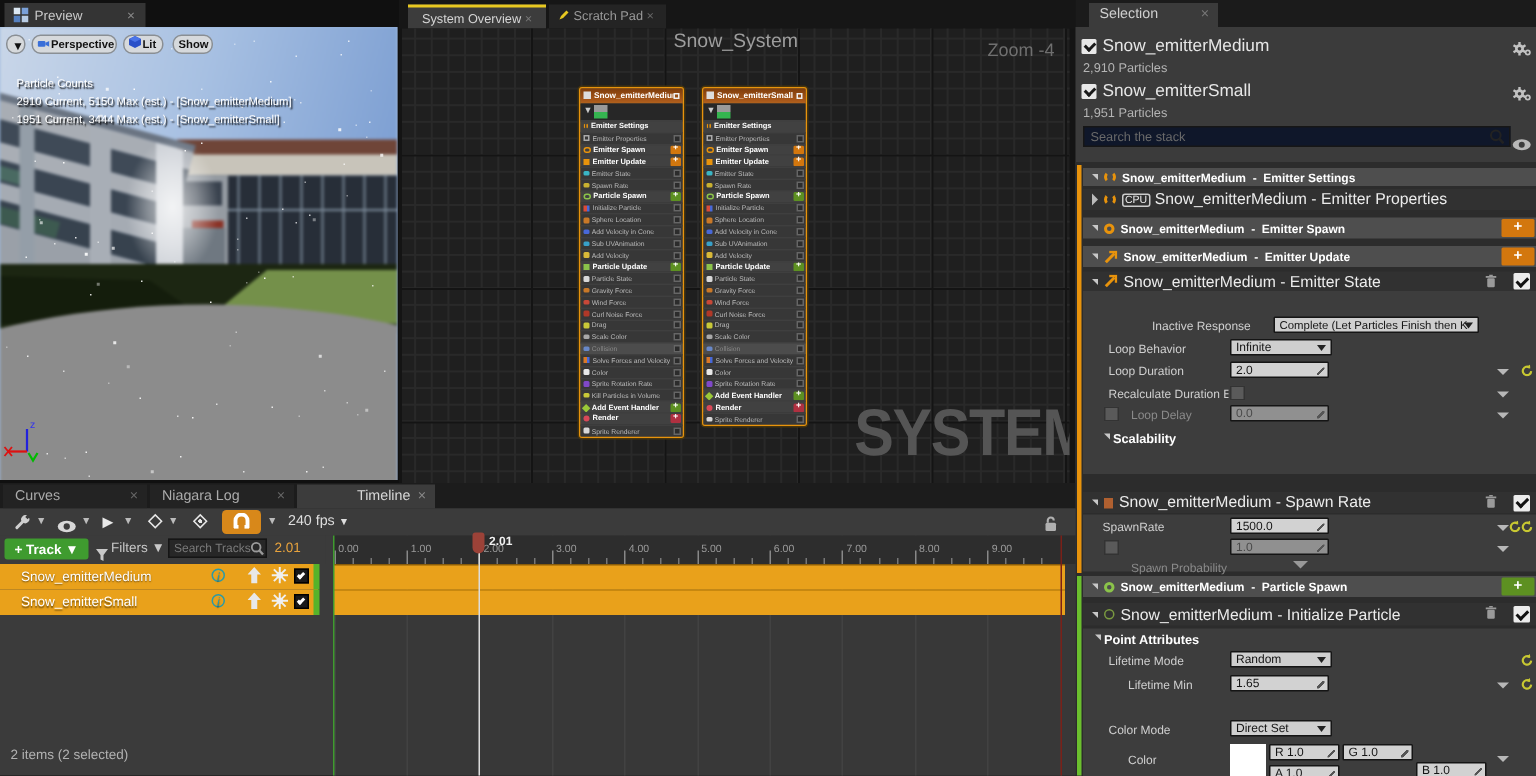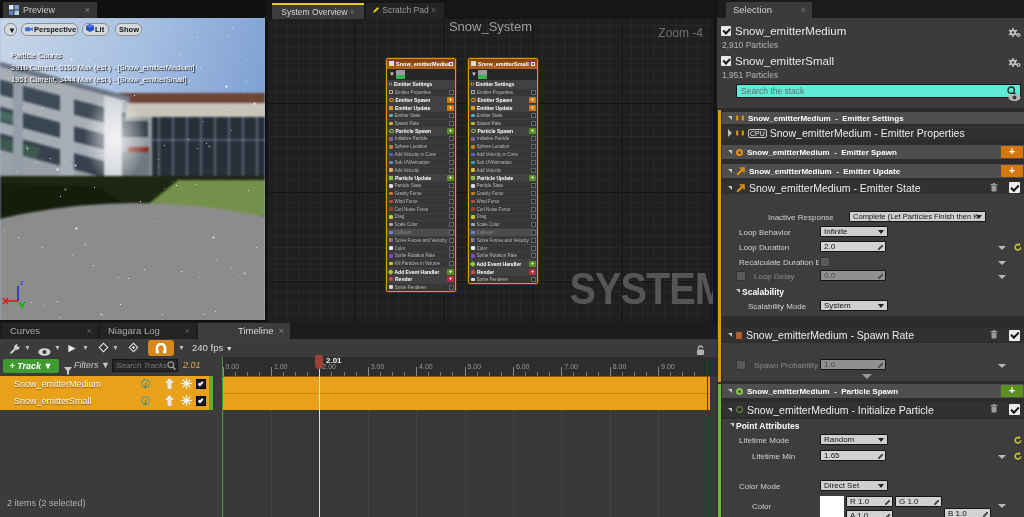--- a/index.html
+++ b/index.html
@@ -49,21 +49,21 @@
 .dd{position:absolute;left:98px;top:0;height:11px;background:#cfcfcf;border:1px solid #151515;border-radius:1px;color:#151515;font-size:8px;line-height:9px;padding:0 3px;white-space:nowrap;overflow:hidden;}
 .dd:after{content:"";position:absolute;right:3px;top:3px;border-left:3.5px solid transparent;border-right:3.5px solid transparent;border-top:4px solid #222;}
 .num{position:absolute;left:98px;top:0;width:66px;height:11px;background:#d2d2d2;border:1px solid #151515;border-radius:1px;color:#151515;font-size:8px;line-height:9px;padding:0 3px;}
 .num:after{content:"";position:absolute;right:2px;top:2.5px;width:5px;height:5px;background:linear-gradient(135deg,transparent 38%,#555 38%,#555 62%,transparent 62%);}
 .reset{position:absolute;color:#c8c832;font-size:9px;font-weight:bold;}
 .ddar{position:absolute;width:0;height:0;border-left:4px solid transparent;border-right:4px solid transparent;border-top:4.5px solid #b8b8b8;}
 
 #tl{left:0;top:322px;width:717px;height:195px;background:#3b3b3b;}
 .ttab{position:absolute;top:1px;height:16px;background:#232323;color:#ababab;font-size:9.5px;line-height:16px;}
 #tltools{position:absolute;left:0;top:17px;width:717px;height:18px;background:#3b3b3b;color:#ccc;}
-#trackbar{position:absolute;left:0;top:35px;width:217px;height:19px;background:#3b3b3b;font-style:italic;}
+#trackbar{position:absolute;left:0;top:35px;width:217px;height:19px;background:#3b3b3b;}
 .trk{position:absolute;left:0;width:212px;height:16.5px;background:#e9a11b;color:#fff;font-size:9px;line-height:16px;text-shadow:0 1px 1px #00000088;}
 #tlgrid{position:absolute;left:222px;top:35px;width:495px;height:160px;background:#383838;}
 #ruler{position:absolute;left:222px;top:35px;width:495px;height:19px;background:#2d2d2d;color:#9a9a9a;font-size:7px;}
 </style></head><body>
 <div id="root">
 
 <div class="abs" id="prev">
   <div class="abs" id="prevtab"><svg width="10" height="10" style="position:absolute;left:6px;top:3px;">
           <rect x="0" y="0" width="4.5" height="4.5" fill="#dce8f4"></rect>
           <rect x="5.5" y="0" width="4.5" height="4.5" fill="#7aa0d8"></rect>
@@ -485,21 +485,21 @@
                 <line x1="5" y1="1" x2="5" y2="10"></line>
                 <line x1="1" y1="3.2" x2="9" y2="7.8"></line>
                 <line x1="1" y1="7.8" x2="9" y2="3.2"></line>
               </g>
               <circle cx="5" cy="5.5" r="1.2" fill="#3b3b3b"></circle>
               <circle cx="10.5" cy="8" r="2"></circle>
               <circle cx="10.5" cy="8" r="0.8" fill="#3b3b3b"></circle>
             </g>
           </svg></div>
     <div class="pcount" style="top:52px;">1,951 Particles</div>
-    <div class="abs" style="left:19px;top:66px;width:285px;height:14px;background:#5eead4;border:1px solid #161616;color:#6a6a6a;font-size:8.5px;line-height:12px;padding-left:4px;">Search the stack<svg width="10" height="11" viewBox="0 0 10 11" style="position:absolute;right:3px;top:1px;">
+    <div class="abs" style="left:5px;top:66px;width:285px;height:14px;background:#0f172a;border:1px solid #161616;color:#6a6a6a;font-size:8.5px;line-height:12px;padding-left:4px;">Search the stack<svg width="10" height="11" viewBox="0 0 10 11" style="position:absolute;right:3px;top:1px;">
             <circle cx="4.2" cy="4.2" r="3.2" fill="none" stroke="#222" stroke-width="1.4"></circle>
             <line x1="6.6" y1="6.6" x2="9.3" y2="9.6" stroke="#222" stroke-width="1.8"></line>
           </svg></div>
     <div class="abs" style="right:3px;top:70px;"><svg width="13" height="9" viewBox="0 0 13 9">
             <ellipse cx="6.5" cy="4.5" rx="6" ry="3.6" fill="#b8b8b8"></ellipse>
             <circle cx="6.5" cy="4.5" r="2" fill="#3b3b3b"></circle>
           </svg></div>
     <div class="abs" style="left:0;top:90px;width:307px;height:409px;background:#2c2c2c;"></div>
     <div id="stack">
           <div class="srow cat1" style="top:94px;height:12px;">
@@ -568,39 +568,48 @@
             <div class="prow" style="top:76px;height:14px;">
               <span class="plabel" style="left:32px;width:80px;"><span style="color:#8a8a8a;">Loop Delay</span></span>
               <span class="num" style="background:#909090;color:#4a4a4a;">0.0</span>
               <span style="position:absolute;left:14px;top:1px;width:10px;height:10px;background:#5a5a5a;border:1px solid #333;"></span>
               <span class="ddar" style="right:18px;top:5px;"></span>
             </div>
             <div class="prow" style="top:92px;">
               <span class="arr" style="position:absolute;left:8px;top:3px;"></span>
               <span style="position:absolute;left:20px;top:1px;font-weight:bold;color:#fff;font-size:8.5px;">Scalability</span>
             </div>
-            <div class="prow" style="top:106px;height:14px;">
-              <span class="plabel" style="left:26px;width:80px;">Scalability Mode</span>
-              <span class="dd" style="width:68px;">System</span>
-            </div>
           </div>
           <div class="srow cat2" style="top:310px;height:14px;">
             <span class="arr"></span>
             <span style="display:inline-block;width:6px;height:7px;background:#b06030;margin-right:4px;"></span>
             <span>Snow_emitterMedium - Spawn Rate</span>
             <span class="trash"><svg width="8" height="9" viewBox="0 0 8 9">
                 <rect x="1.5" y="2.5" width="5" height="6" rx="0.8" fill="#9a9a9a"></rect>
                 <rect x="0.5" y="1" width="7" height="1.2" fill="#9a9a9a"></rect>
                 <rect x="2.8" y="0" width="2.4" height="1" fill="#9a9a9a"></rect>
               </svg></span>
             <span class="ccb"></span>
           </div>
           <div class="abs" style="left:5px;top:325px;width:302px;height:38px;background:#3d3d3d;">
+            <div class="prow" style="top:2px;height:14px;">
+              <span class="plabel" style="left:13px;width:80px;">SpawnRate</span>
+              <span class="num" style="">1500.0</span>
+              <span class="ddar" style="right:18px;top:5px;"></span>
+              <span class="reset" style="right:10px;top:2px;"><svg width="8" height="8" viewBox="0 0 10 10">
+                  <path d="M8.5 5.5 a3.5 3.5 0 1 1 -1.2-2.8" stroke="#c8c832" stroke-width="1.8" fill="none"></path>
+                  <path d="M7.5 0 L7.6 3.4 L4.4 2.6 Z" fill="#c8c832"></path>
+                </svg></span>
+              <span class="reset" style="right:2px;top:2px;"><svg width="8" height="8" viewBox="0 0 10 10">
+                  <path d="M8.5 5.5 a3.5 3.5 0 1 1 -1.2-2.8" stroke="#c8c832" stroke-width="1.8" fill="none"></path>
+                  <path d="M7.5 0 L7.6 3.4 L4.4 2.6 Z" fill="#c8c832"></path>
+                </svg></span>
+            </div>
             <div class="prow" style="top:16px;height:14px;">
-              <span class="plabel" style="left:32px;width:80px;"><span style="color:#8a8a8a;">Spawn Probability</span></span>
+              <span class="plabel" style="left:32px;width:80px;margin-top:13px;"><span style="color:#8a8a8a;">Spawn Probability</span></span>
               <span class="num" style="background:#909090;color:#4a4a4a;">1.0</span>
               <span style="position:absolute;left:14px;top:1px;width:10px;height:10px;background:#5a5a5a;border:1px solid #333;"></span>
               <span class="ddar" style="right:18px;top:5px;"></span>
             </div>
             <div style="position:absolute;left:140px;top:31px;width:0;height:0;border-left:5px solid transparent;border-right:5px solid transparent;border-top:5px solid #999;"></div>
           </div>
           <div class="srow cat1" style="top:366px;height:14px;">
             <span class="arr"></span>
             <span style="display:inline-block;width:7px;height:7px;border:2.5px solid #8bc34a;border-radius:50%;margin-right:4px;flex:none;"></span>
             <span>Snow_emitterMedium &nbsp;-&nbsp; Particle Spawn</span>

